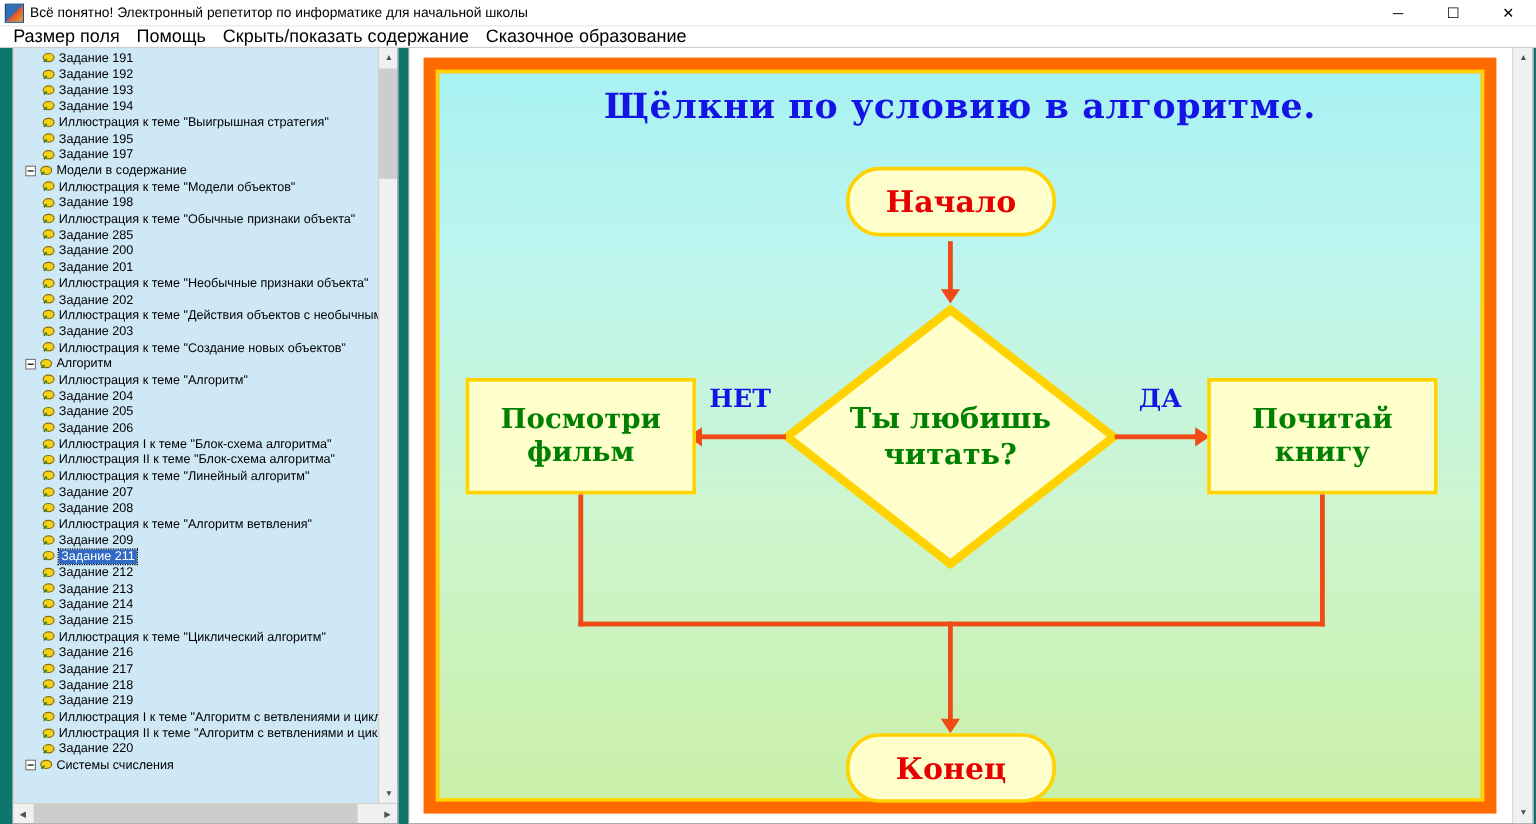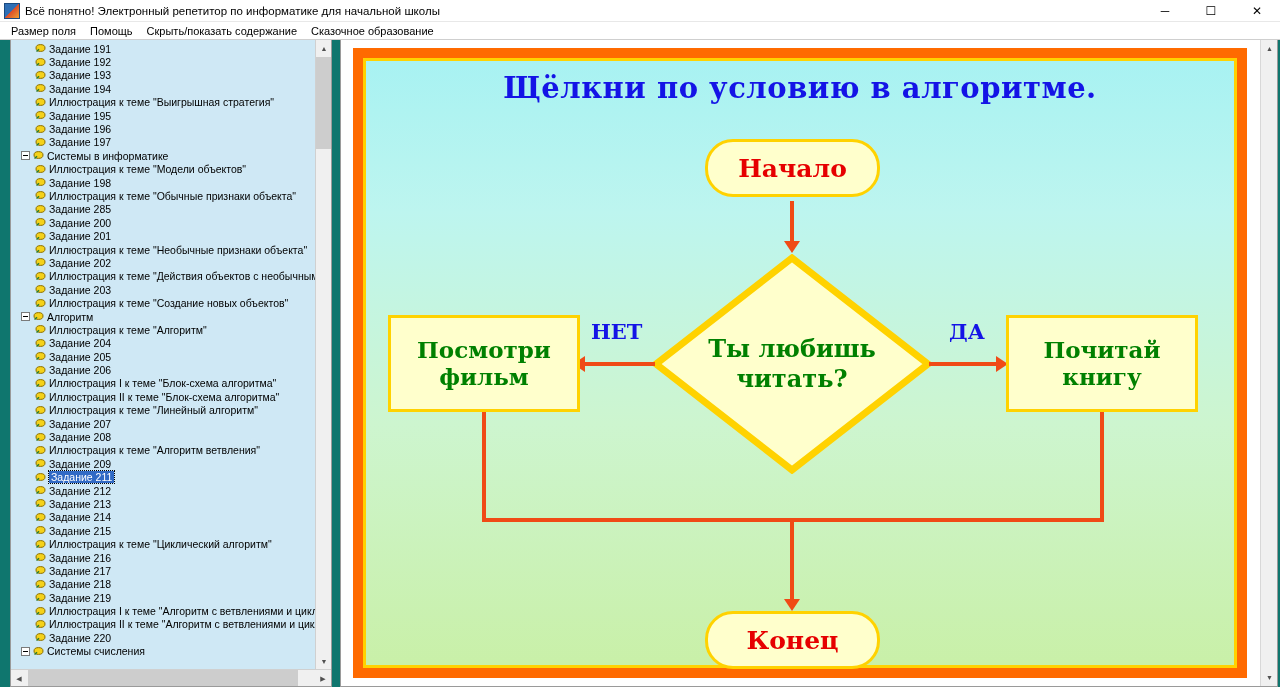--- a/index.html
+++ b/index.html
@@ -43,21 +43,21 @@
   
   .menubar {
     height: 18px;
     background: #ffffff;
     display: flex;
     align-items: center;
     padding-left: 4px;
     border-bottom: 1px solid #cfcfcf;
   }
   .menuitem {
-    font-size: 11px;
+    font-size: 15px;
     color: #000;
     padding: 0 7px;
     white-space: nowrap;
   }
   
   .appbody {
     display: flex;
     height: 647px;
     background: #0f766e;
   }
@@ -328,42 +328,32 @@
           <span class="lbl">Задание 195</span>
         </div>
         <div class="node">
           <span style="display: inline-block; flex: 0 0 auto; width: 22px;"></span>
           <span class="bullet">
             <svg width="11" height="11" viewBox="0 0 11 11">
               <ellipse cx="5.5" cy="5" rx="4.5" ry="3.4" fill="#f5d21a" stroke="#8a6d00" stroke-width="1"></ellipse>
               <path d="M1.5 8.6 L4 6.2" stroke="#2a7a2a" stroke-width="1.4" fill="none"></path>
             </svg>
           </span>
-          <span class="lbl">Задание 196</span>
-        </div>
-        <div class="node">
-          <span style="display: inline-block; flex: 0 0 auto; width: 22px;"></span>
-          <span class="bullet">
-            <svg width="11" height="11" viewBox="0 0 11 11">
-              <ellipse cx="5.5" cy="5" rx="4.5" ry="3.4" fill="#f5d21a" stroke="#8a6d00" stroke-width="1"></ellipse>
-              <path d="M1.5 8.6 L4 6.2" stroke="#2a7a2a" stroke-width="1.4" fill="none"></path>
-            </svg>
-          </span>
           <span class="lbl">Задание 197</span>
         </div>
         <div class="node">
           <span style="display: inline-block; flex: 0 0 auto; width: 8px;"></span>
           <span class="expander minus"></span>
           <span class="bullet">
             <svg width="11" height="11" viewBox="0 0 11 11">
               <ellipse cx="5.5" cy="5" rx="4.5" ry="3.4" fill="#f5d21a" stroke="#8a6d00" stroke-width="1"></ellipse>
               <path d="M1.5 8.6 L4 6.2" stroke="#2a7a2a" stroke-width="1.4" fill="none"></path>
             </svg>
           </span>
-          <span class="lbl">Системы в информатике</span>
+          <span class="lbl">Модели в содержание</span>
         </div>
         <div class="node">
           <span style="display: inline-block; flex: 0 0 auto; width: 22px;"></span>
           <span class="bullet">
             <svg width="11" height="11" viewBox="0 0 11 11">
               <ellipse cx="5.5" cy="5" rx="4.5" ry="3.4" fill="#f5d21a" stroke="#8a6d00" stroke-width="1"></ellipse>
               <path d="M1.5 8.6 L4 6.2" stroke="#2a7a2a" stroke-width="1.4" fill="none"></path>
             </svg>
           </span>
           <span class="lbl">Иллюстрация к теме "Модели объектов"</span>

